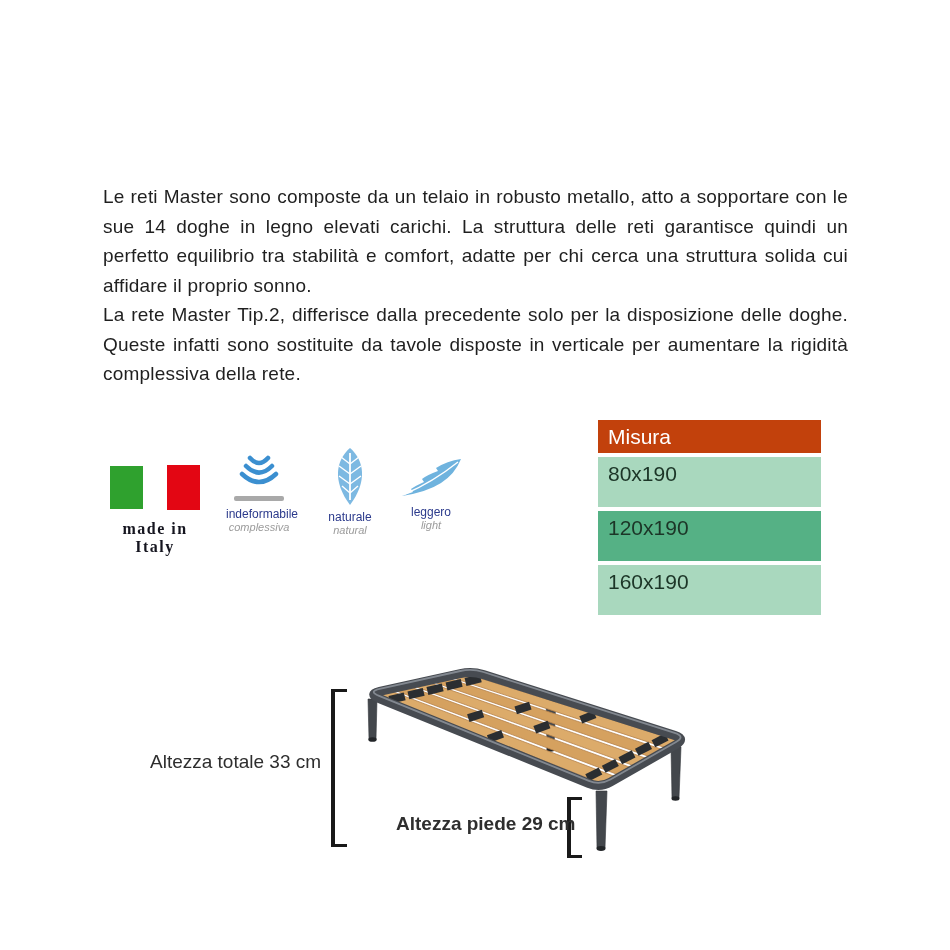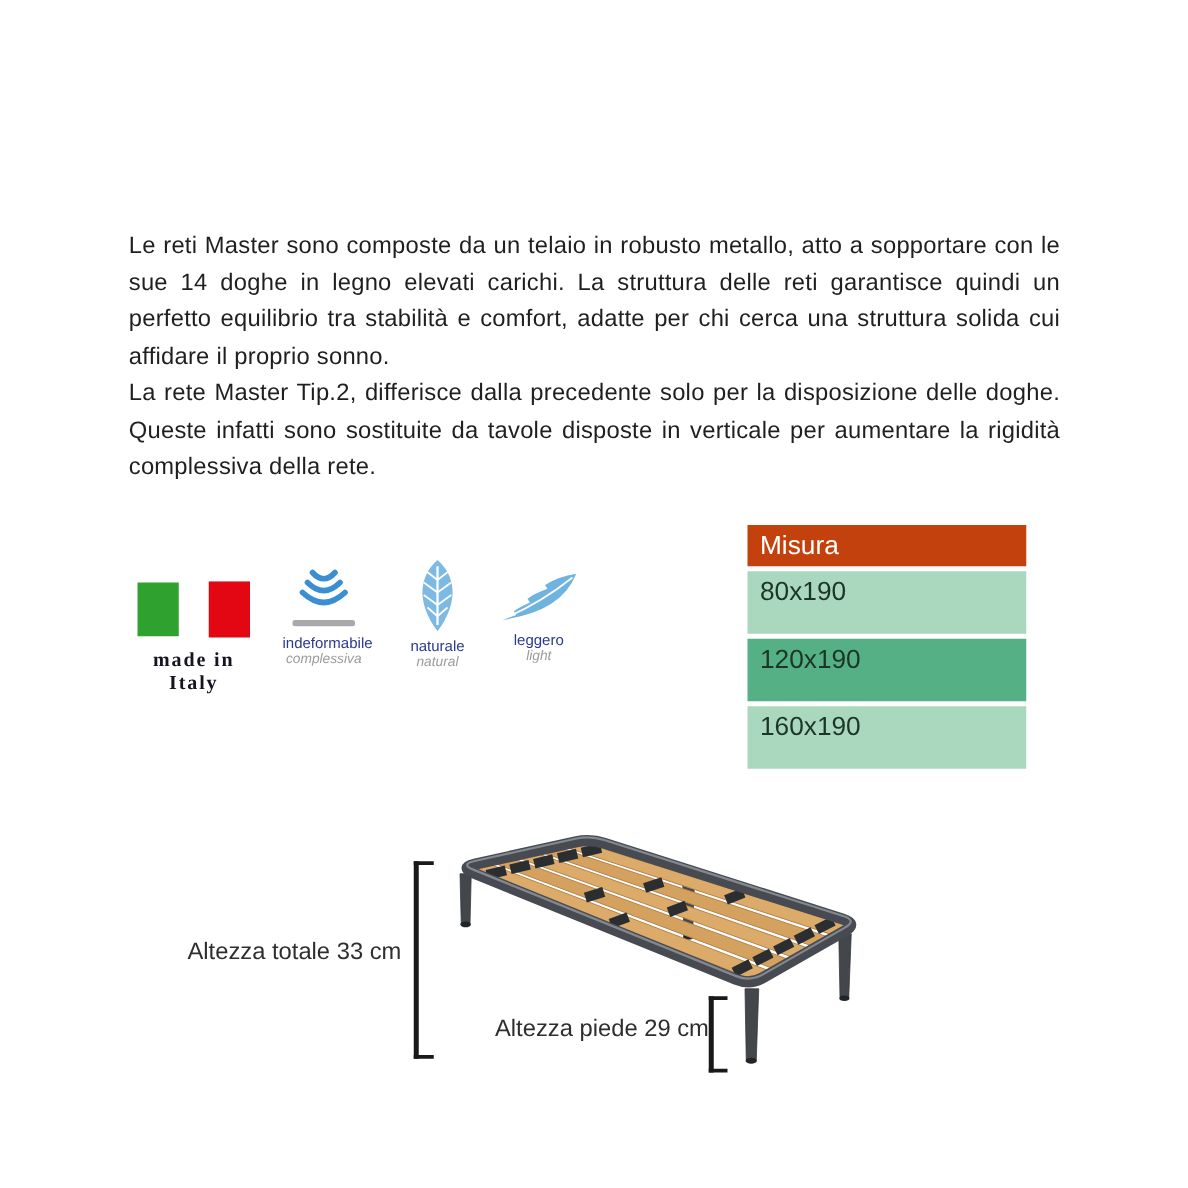--- a/index.html
+++ b/index.html
@@ -40,21 +40,21 @@
 
   
   .bracket {
     position:absolute; border-left:4px solid #191919;
     border-top:3px solid #191919; border-bottom:3px solid #191919;
   }
   #bracket-total { left:331px; top:689px; width:12px; height:152px; }
   #bracket-foot  { left:567px; top:797px; width:11px; height:55px; }
   .dim-label { position:absolute; font-size:19px; color:#2e2e2e; white-space:nowrap; }
   #label-total { left:150px; top:751px; width:170px; text-align:center; }
-  #label-foot  { left:396px; top:813px; width:155px; text-align:center; }
+  #label-foot  { left:396px; top:813px; width:155px; text-align:center;font-weight:bold; }
 
   .bed-svg { position:absolute; left:330px; top:650px; }
   .feature svg { display:block; margin:0 auto; }
 </style>
 </head>
 <body>
 
 <div class="page">
 
   <div class="description">

